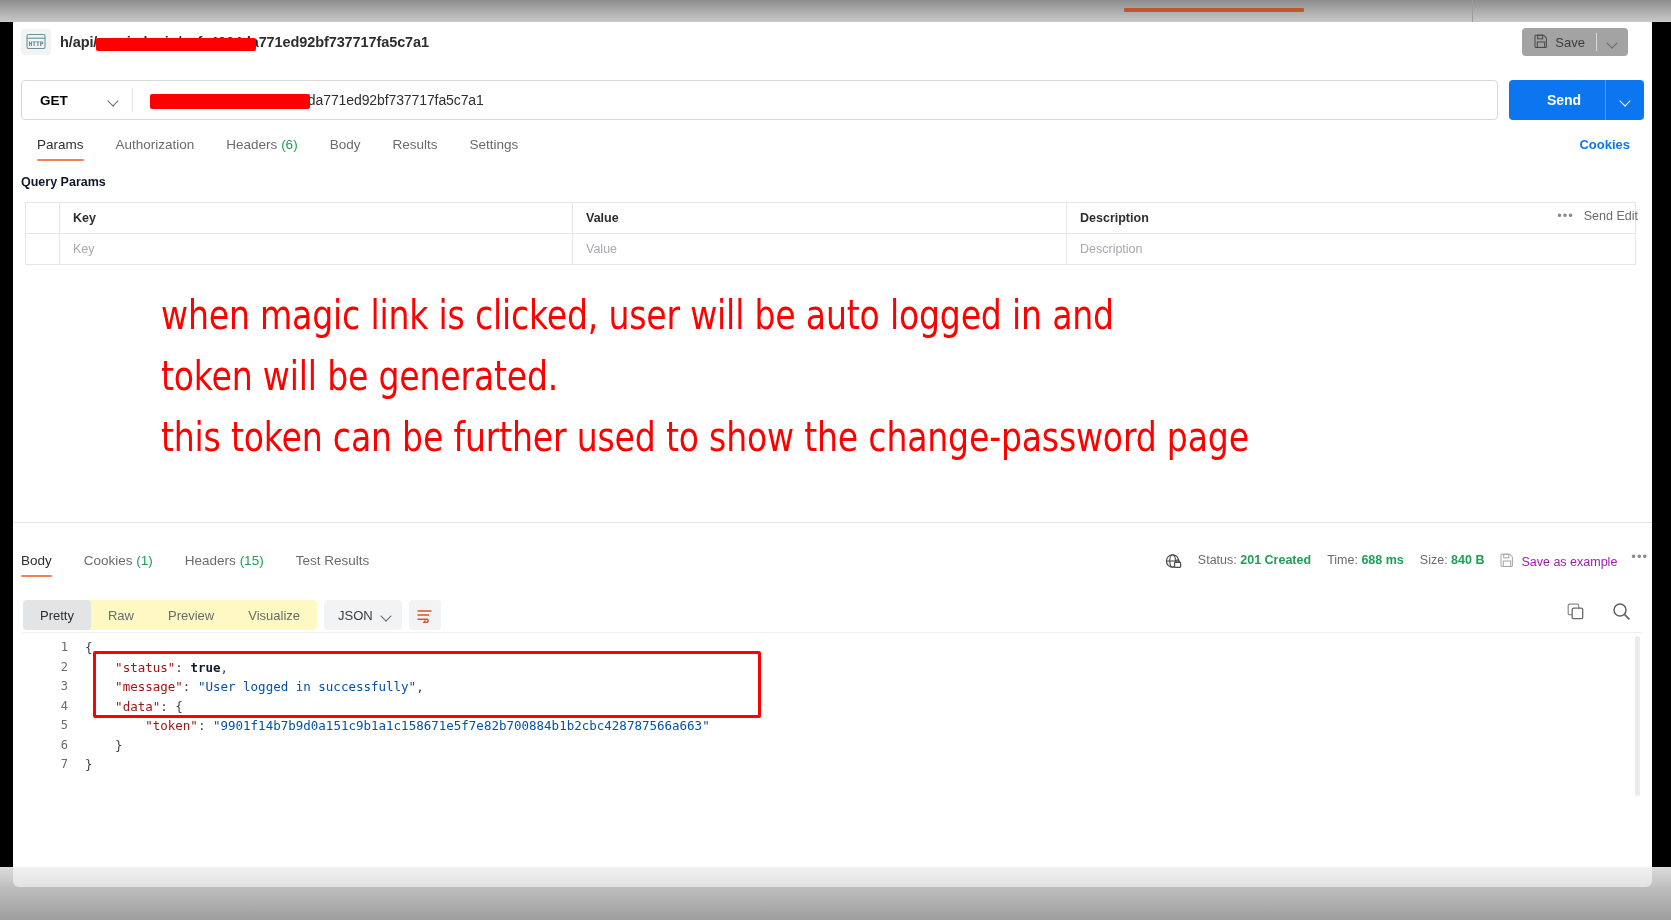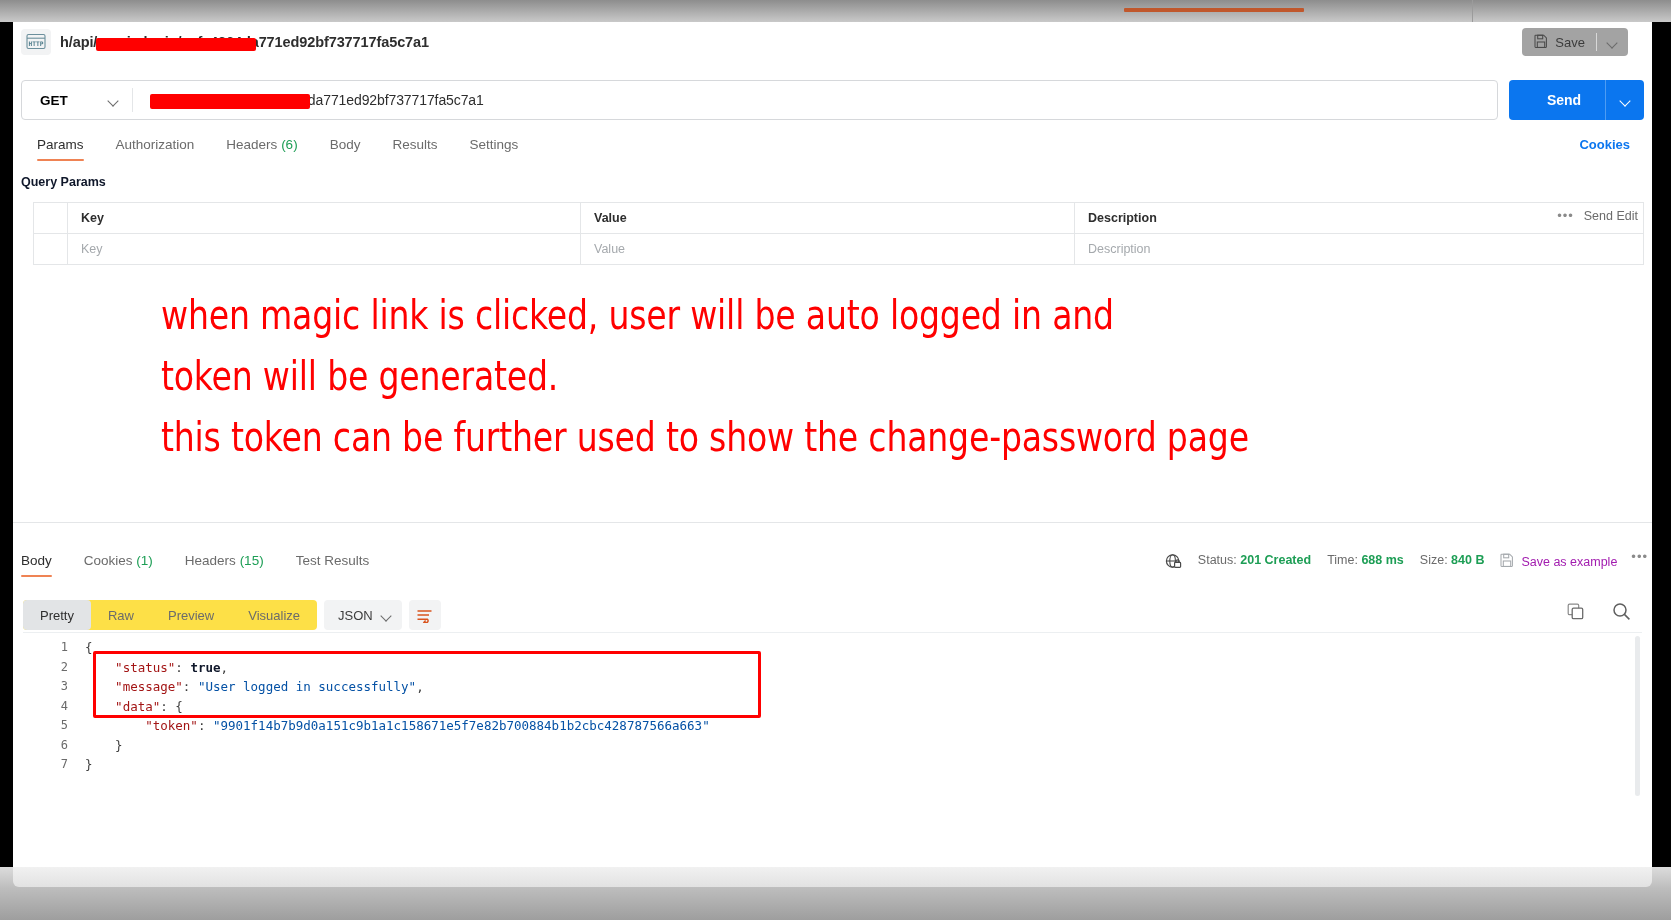--- a/index.html
+++ b/index.html
@@ -198,21 +198,21 @@
     position: absolute; right: 22px; top: 115px;
     font-size: 13px; color: #0b76ef; font-weight: bold;
   }
 
   
   .qp-label {
     position: absolute; left: 8px; top: 153px;
     font-size: 12.5px; font-weight: bold; color: #0f172a;
   }
   .params-table {
-    position: absolute; left: 20px; top: 180px;
+    position: absolute; left: 12px; top: 180px;
     width: 1611px;
     border: 1px solid #e4e6e8;
     border-bottom: none;
     background: #fff;
   }
   .pt-row { display: flex; height: 31px; border-bottom: 1px solid #e4e6e8; }
   .pt-check { width: 34px; border-right: 1px solid #e4e6e8; flex: 0 0 auto; }
   .pt-cell {
     display: flex; align-items: center;
     padding-left: 13px;
@@ -268,21 +268,21 @@
   .resp-meta .sae { display: flex; align-items: center; gap: 7px; color: #a21caf; margin-right: 14px; }
 
   
   .fmt-bar {
     position: absolute; left: 10px; top: 578px;
     height: 30px;
     display: flex; align-items: center; gap: 7px;
   }
   .fmt-group {
     display: flex; align-items: center;
-    background: #fde047; border-radius: 4px;
+    background: #fef9c3; border-radius: 4px;
     height: 30px;
     justify-content: center;
   }
   .fmt-item {
     height: 30px; display: flex; align-items: center;
     padding: 0 17px;
     font-size: 13px; color: #6b6b6b;
     border-radius: 4px;
   }
   .fmt-item.active { background: #e2e4e6; color: #2e2e2e; }

